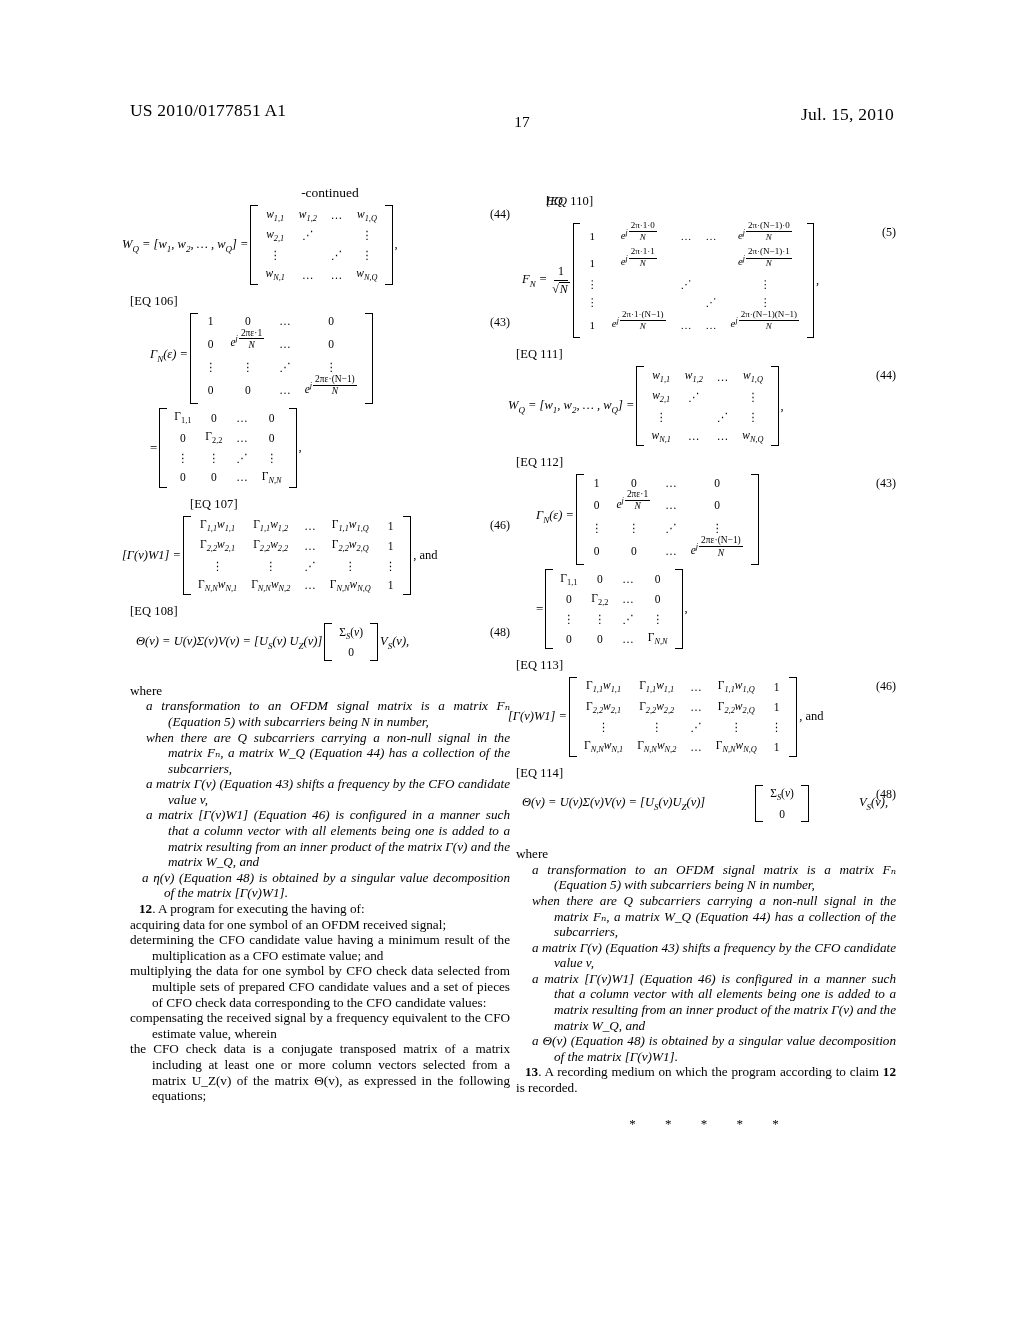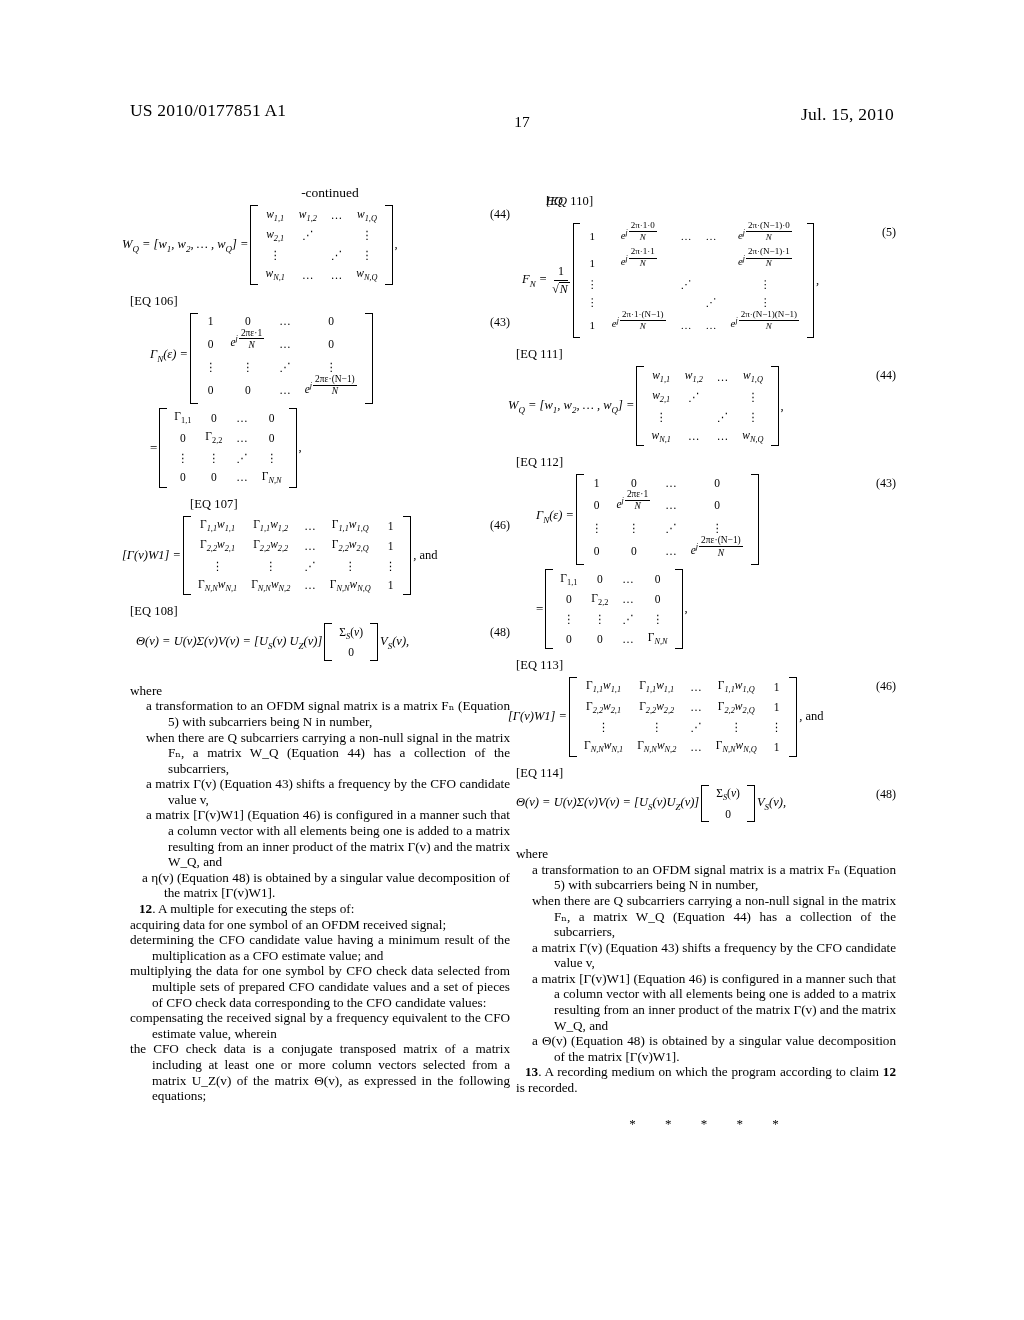--- a/index.html
+++ b/index.html
@@ -85,21 +85,21 @@
     line-height: 15.6px;
     text-align: justify;
     hyphens: none;
   }
   .where-head { margin: 0 0 0 4px; }
   .hang {
     margin: 0 0 0 4px;
     padding-left: 22px;
     text-indent: -22px;
   }
-  .hang-j { text-align: justify; }
+  .hang-j { text-align: justify; font-style: italic; }
   .claim-num { font-weight: bold; }
   .claim-start {
     margin: 0 0 0 4px;
     padding-left: 0;
     text-indent: 9px;
   }
   .plain-hang {
     margin: 0 0 0 4px;
     padding-left: 22px;
     text-indent: -22px;
@@ -421,21 +421,21 @@
 
     <div class="body-text" style="margin-top:22px;">
       <div class="where-head">where</div>
       <div class="hang hang-j" style="margin-left:20px;">a transformation to an OFDM signal matrix is a matrix Fₙ (Equation 5) with subcarriers being N in number,</div>
       <div class="hang hang-j" style="margin-left:20px;">when there are Q subcarriers carrying a non-null signal in the matrix Fₙ, a matrix W_Q (Equation 44) has a collection of the subcarriers,</div>
       <div class="hang hang-j" style="margin-left:20px;">a matrix Γ(v) (Equation 43) shifts a frequency by the CFO candidate value v,</div>
       <div class="hang hang-j" style="margin-left:20px;">a matrix [Γ(v)W1] (Equation 46) is configured in a manner such that a column vector with all elements being one is added to a matrix resulting from an inner product of the matrix Γ(v) and the matrix W_Q, and</div>
       <div class="hang hang-j" style="margin-left:16px;">a η(v) (Equation 48) is obtained by a singular value decomposition of the matrix [Γ(v)W1].</div>
 
       <div class="claim-start">
-        <span class="claim-num">12</span><span>. A multiple for executing the steps of:</span>
+        <span class="claim-num">12</span><span>. A program for executing the having of:</span>
       </div>
       <div class="plain-hang">acquiring data for one symbol of an OFDM received signal;</div>
       <div class="plain-hang">determining the CFO candidate value having a minimum result of the multiplication as a CFO estimate value; and</div>
       <div class="plain-hang">multiplying the data for one symbol by CFO check data selected from multiple sets of prepared CFO candidate values and a set of pieces of CFO check data corresponding to the CFO candidate values:</div>
       <div class="plain-hang">compensating the received signal by a frequency equivalent to the CFO estimate value, wherein</div>
       <div class="plain-hang">the CFO check data is a conjugate transposed matrix of a matrix including at least one or more column vectors selected from a matrix U_Z(v) of the matrix Θ(v), as expressed in the following equations;</div>
     </div>
   </div>
 
   <div class="col col-right">
@@ -675,21 +675,21 @@
         </tbody>
           </table>
         <span class="brk brk-r"></span>
       </span>
       <span class="tail">, and</span>
       <span class="eqnum">(46)</span>
     </div>
 
     <div class="eqlabel" style="margin-left:4px;">[EQ 114]</div>
 
-    <div class="eqrow" style="margin-left:4px;">
+    <div class="eqrow" style="margin-left:10px;gap:48px;">
       <span class="lead" style="font-size:12.5px;">Θ(<span class="mi">v</span>) = <span class="mi">U</span>(<span class="mi">v</span>)Σ(<span class="mi">v</span>)<span class="mi">V</span>(<span class="mi">v</span>) = [<span class="mi">U</span><sub>S</sub>(<span class="mi">v</span>)<span class="mi">U</span><sub>Z</sub>(<span class="mi">v</span>)]</span>
       <span class="mat">
         <span class="brk brk-l"></span>
         <table class="m colvec">
           <tbody>
               <tr>
                 <td class="up">Σ<sub>S</sub>(<span class="mi">v</span>)</td>
               </tr>
           <tr>
                 <td class="up">0</td>

